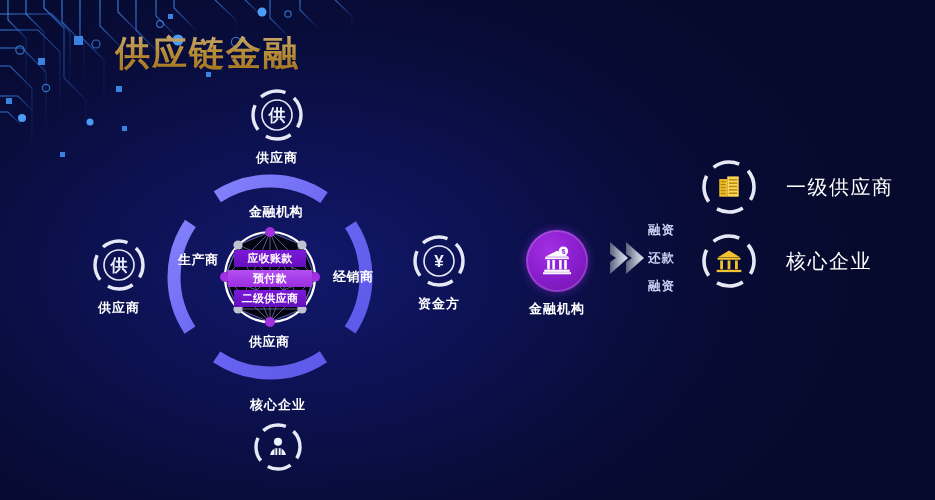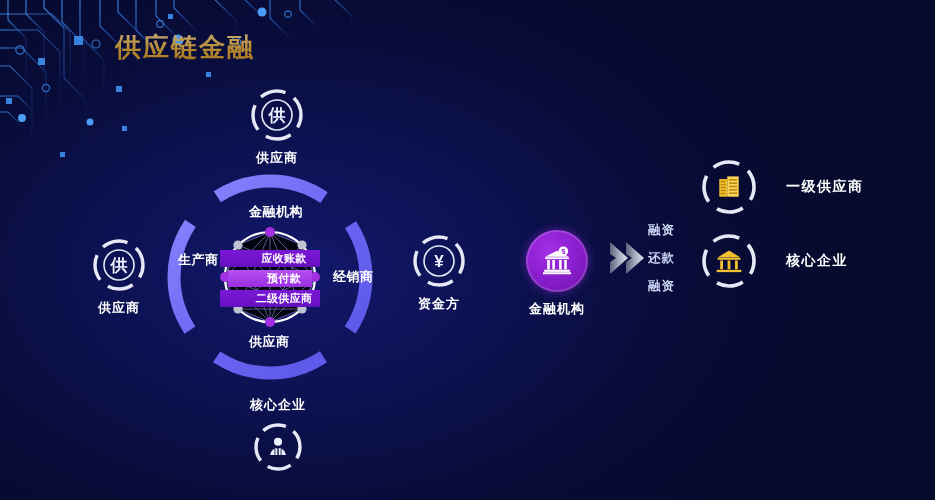--- a/index.html
+++ b/index.html
@@ -14,21 +14,21 @@
     background:
       radial-gradient(ellipse 560px 360px at 300px 270px, #12186b 0%, #0c1150 38%, #080c38 68%, #060a2c 100%),
       linear-gradient(135deg,#0a1047 0%,#070c33 55%,#05092a 100%);
   }
   .layer{position:absolute;left:0;top:0;width:935px;height:500px;}
   .abs{position:absolute;}
 
   
   #title{
     left:115px;top:30px;
-    font-size:26px;font-weight:bold;letter-spacing:2px;
+    font-size:35px;font-weight:bold;letter-spacing:2px;
     color:#e8b44a;
     background:linear-gradient(180deg,#f6d79a 0%,#e3ae44 48%,#c98b20 100%);
     -webkit-background-clip:text;background-clip:text;
     -webkit-text-fill-color:transparent;
     text-shadow:0 0 1px rgba(0,0,0,.2);
     white-space:nowrap;
   }
 
   
   #outer-ring{
@@ -37,24 +37,23 @@
 
   
   #net{left:222px;top:229px;width:96px;height:96px;}
 
   
   .bar{
     position:absolute;left:50%;transform:translateX(-50%);
     width:72px;height:17px;line-height:17px;text-align:center;
     font-size:11px;font-weight:bold;color:#ffffff;white-space:nowrap;
     letter-spacing:.3px;
-    padding-left:28px;
   }
   .bar.dark{background:linear-gradient(180deg,#7b18d8 0%,#6410bd 100%);}
-  .bar.bright{background:linear-gradient(180deg,#b450f2 0%,#9b2ee0 100%);width:56px;}
+  .bar.bright{background:linear-gradient(180deg,#b450f2 0%,#9b2ee0 100%);width:84px;}
 
   
   .ring-label{
     position:absolute;color:#fff;font-size:13px;font-weight:bold;
     white-space:nowrap;letter-spacing:.5px;
   }
 
   
   .node{position:absolute;text-align:center;}
   .node .ring{position:relative;width:54px;height:54px;margin:0 auto;}
@@ -78,21 +77,21 @@
   #flow{left:648px;top:222px;width:60px;}
   #flow div{
     font-size:12.5px;font-weight:bold;color:#c9d2f2;
     letter-spacing:1px;margin-bottom:11px;white-space:nowrap;
   }
 
   
   .rrow{position:absolute;left:700px;display:flex;align-items:center;}
   .rrow .ring{position:relative;width:58px;height:58px;flex:0 0 58px;}
   .rrow .lbl{
-    margin-left:28px;font-size:14px;font-weight:bold;color:#ffffff;
+    margin-left:28px;font-size:20px;font-weight:normal;color:#ffffff;
     letter-spacing:1.5px;white-space:nowrap;text-align:right;
   }
 
   .glyph{
     position:absolute;left:0;top:0;width:100%;height:100%;
     display:flex;align-items:center;justify-content:center;
   }
   .cn-glyph{font-size:17px;font-weight:bold;color:#eef1ff;line-height:1;}
 </style>
 </head>

